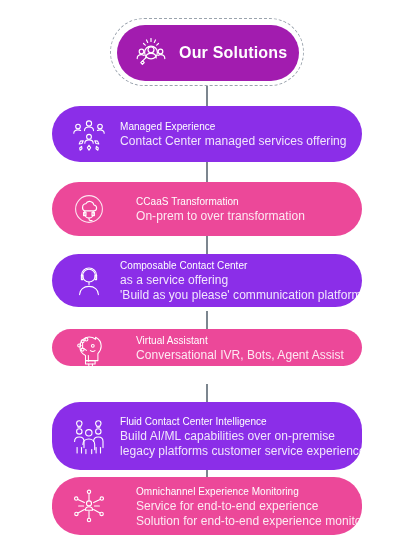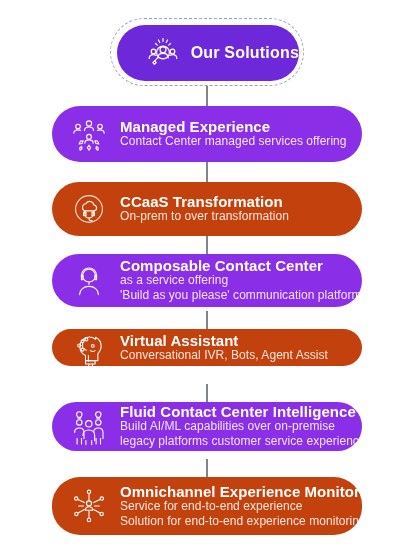--- a/index.html
+++ b/index.html
@@ -43,27 +43,26 @@
     border-radius: 34px;
     box-sizing: border-box;
     z-index: 3;
   }
   .header-pill {
     position: absolute;
     left: 6px;
     top: 6px;
     width: 182px;
     height: 56px;
-    background: #6d28d9;
+    background: #a21caf;
     border-radius: 28px;
     box-sizing: border-box;
     display: flex;
     align-items: center;
     padding-left: 14px;
-    justify-content: flex-end;
   }
   .header-icon {
     width: 40px;
     height: 40px;
     flex: 0 0 40px;
     display: flex;
     align-items: center;
     justify-content: center;
   }
   .header-title {
@@ -81,39 +80,39 @@
     left: 52px;
     width: 310px;
     border-radius: 28px;
     box-sizing: border-box;
     display: flex;
     align-items: center;
     padding: 0 14px 0 10px;
     z-index: 2;
   }
   .row.purple { background: #8b2ee8; }
-  .row.blue   { background: #c2410c; }
+  .row.blue   { background: #ec4899; gap: 16px; }
 
   .row-icon {
     width: 54px;
     height: 46px;
     flex: 0 0 54px;
     display: flex;
     align-items: center;
     justify-content: center;
   }
   .row-text {
     flex: 1 1 auto;
     padding-left: 4px;
     min-width: 0;
   }
   .row-title {
     color: #ffffff;
-    font-size: 15px;
-    font-weight: bold;
+    font-size: 10px;
+    font-weight: normal;
     line-height: 15px;
     letter-spacing: 0.05px;
     white-space: nowrap;
   }
   .row-sub {
     color: rgba(255,255,255,0.88);
     font-size: 12px;
     line-height: 15px;
     letter-spacing: 0.05px;
     white-space: nowrap;
@@ -240,21 +239,21 @@
         <path d="M17.8 35v2"></path>
           <path d="M21.4 35v2"></path>
       </svg>
     </span>
     <span class="row-text">
       <div class="row-title">Virtual Assistant</div>
       <div class="row-sub">Conversational IVR, Bots, Agent Assist</div>
     </span>
   </div>
 
-  <div class="row purple" style="top:402px;height:49px;">
+  <div class="row purple" style="top:402px;height:68px;">
     <span class="row-icon">
       <svg width="40" height="38" viewBox="0 0 40 38" fill="none" stroke="#ffffff" stroke-width="1.1" stroke-linecap="round" stroke-linejoin="round">
 
         <path d="M7.6 6.4a2.7 2.7 0 0 1 5.4 0c0 1.3-.9 2-1.2 2.8H8.8c-.3-.8-1.2-1.5-1.2-2.8z"></path>
         <path d="M8.9 10.1h2.8"></path>
         <circle cx="10.3" cy="14.4" r="2.7"></circle>
         <path d="M5.6 24.4c0-2.7 2.1-4.4 4.7-4.4s4.7 1.7 4.7 4.4v6.2"></path>
         <path d="M8.1 30.6v5.4"></path>
           <path d="M12.5 30.6v5.4"></path>
 

